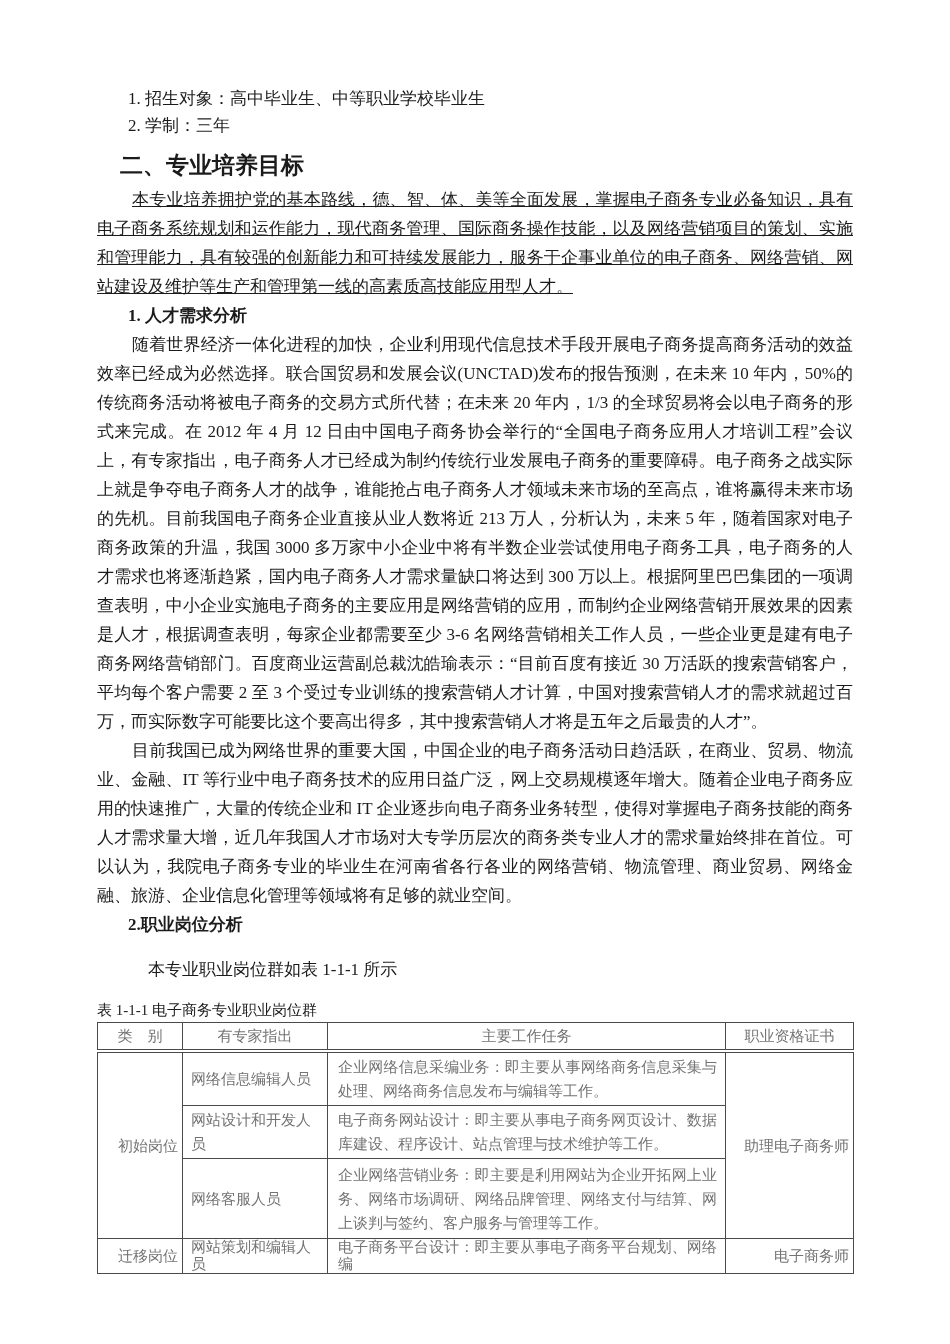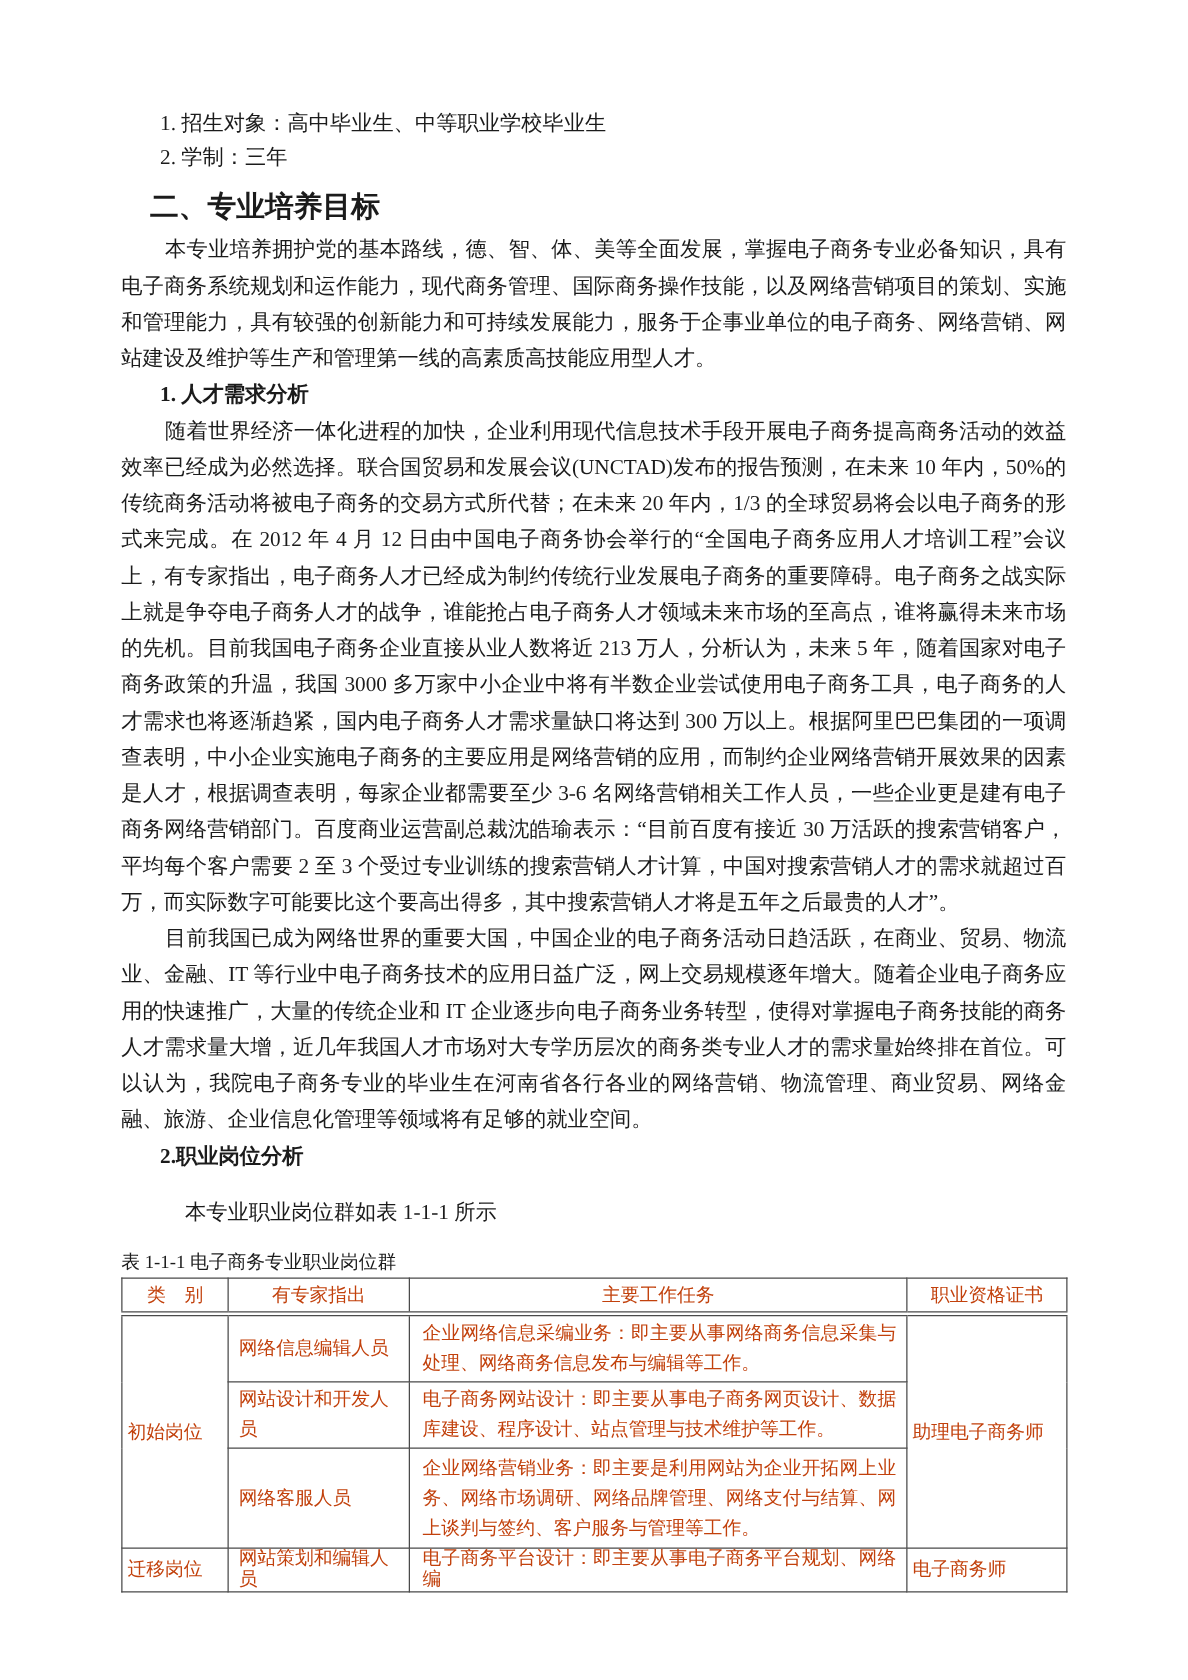--- a/index.html
+++ b/index.html
@@ -36,54 +36,54 @@
     margin: 0 0 0 31px;
   }
   p.body-text {
     font-size: 17px;
     line-height: 29px;
     text-align: justify;
     text-justify: inter-character;
     text-indent: 35px;
     margin: 0;
   }
-  p.goal { margin-top: 4px; }
+  p.goal { margin-top: 4px; text-decoration: underline; }
   p.lead {
     font-size: 17px;
     line-height: 29px;
     text-indent: 35px;
     margin: 16px;
   }
   .caption {
     font-size: 15px;
     line-height: 20px;
     text-align: left;
     margin: 6px 0 2px 0;
   }
   table.jobs {
     width: 756px;
     border-collapse: collapse;
     table-layout: fixed;
     font-size: 15px;
-    color: #c2410c;
+    color: #737373;
   }
   table.jobs th, table.jobs td {
     border: 1px solid #4a4a4a;
     font-weight: normal;
     overflow: hidden;
   }
   table.jobs th {
     height: 26px;
     text-align: center;
     vertical-align: middle;
     padding: 0;
     border-bottom: 4px double #4a4a4a;
   }
   td.cat, td.cert {
-    text-align: left;
+    text-align: right;
     vertical-align: middle;
     padding: 0 4px;
     line-height: 22px;
   }
   td.pos {
     text-align: left;
     vertical-align: middle;
     padding: 0 4px 0 8px;
     line-height: 24px;
   }

